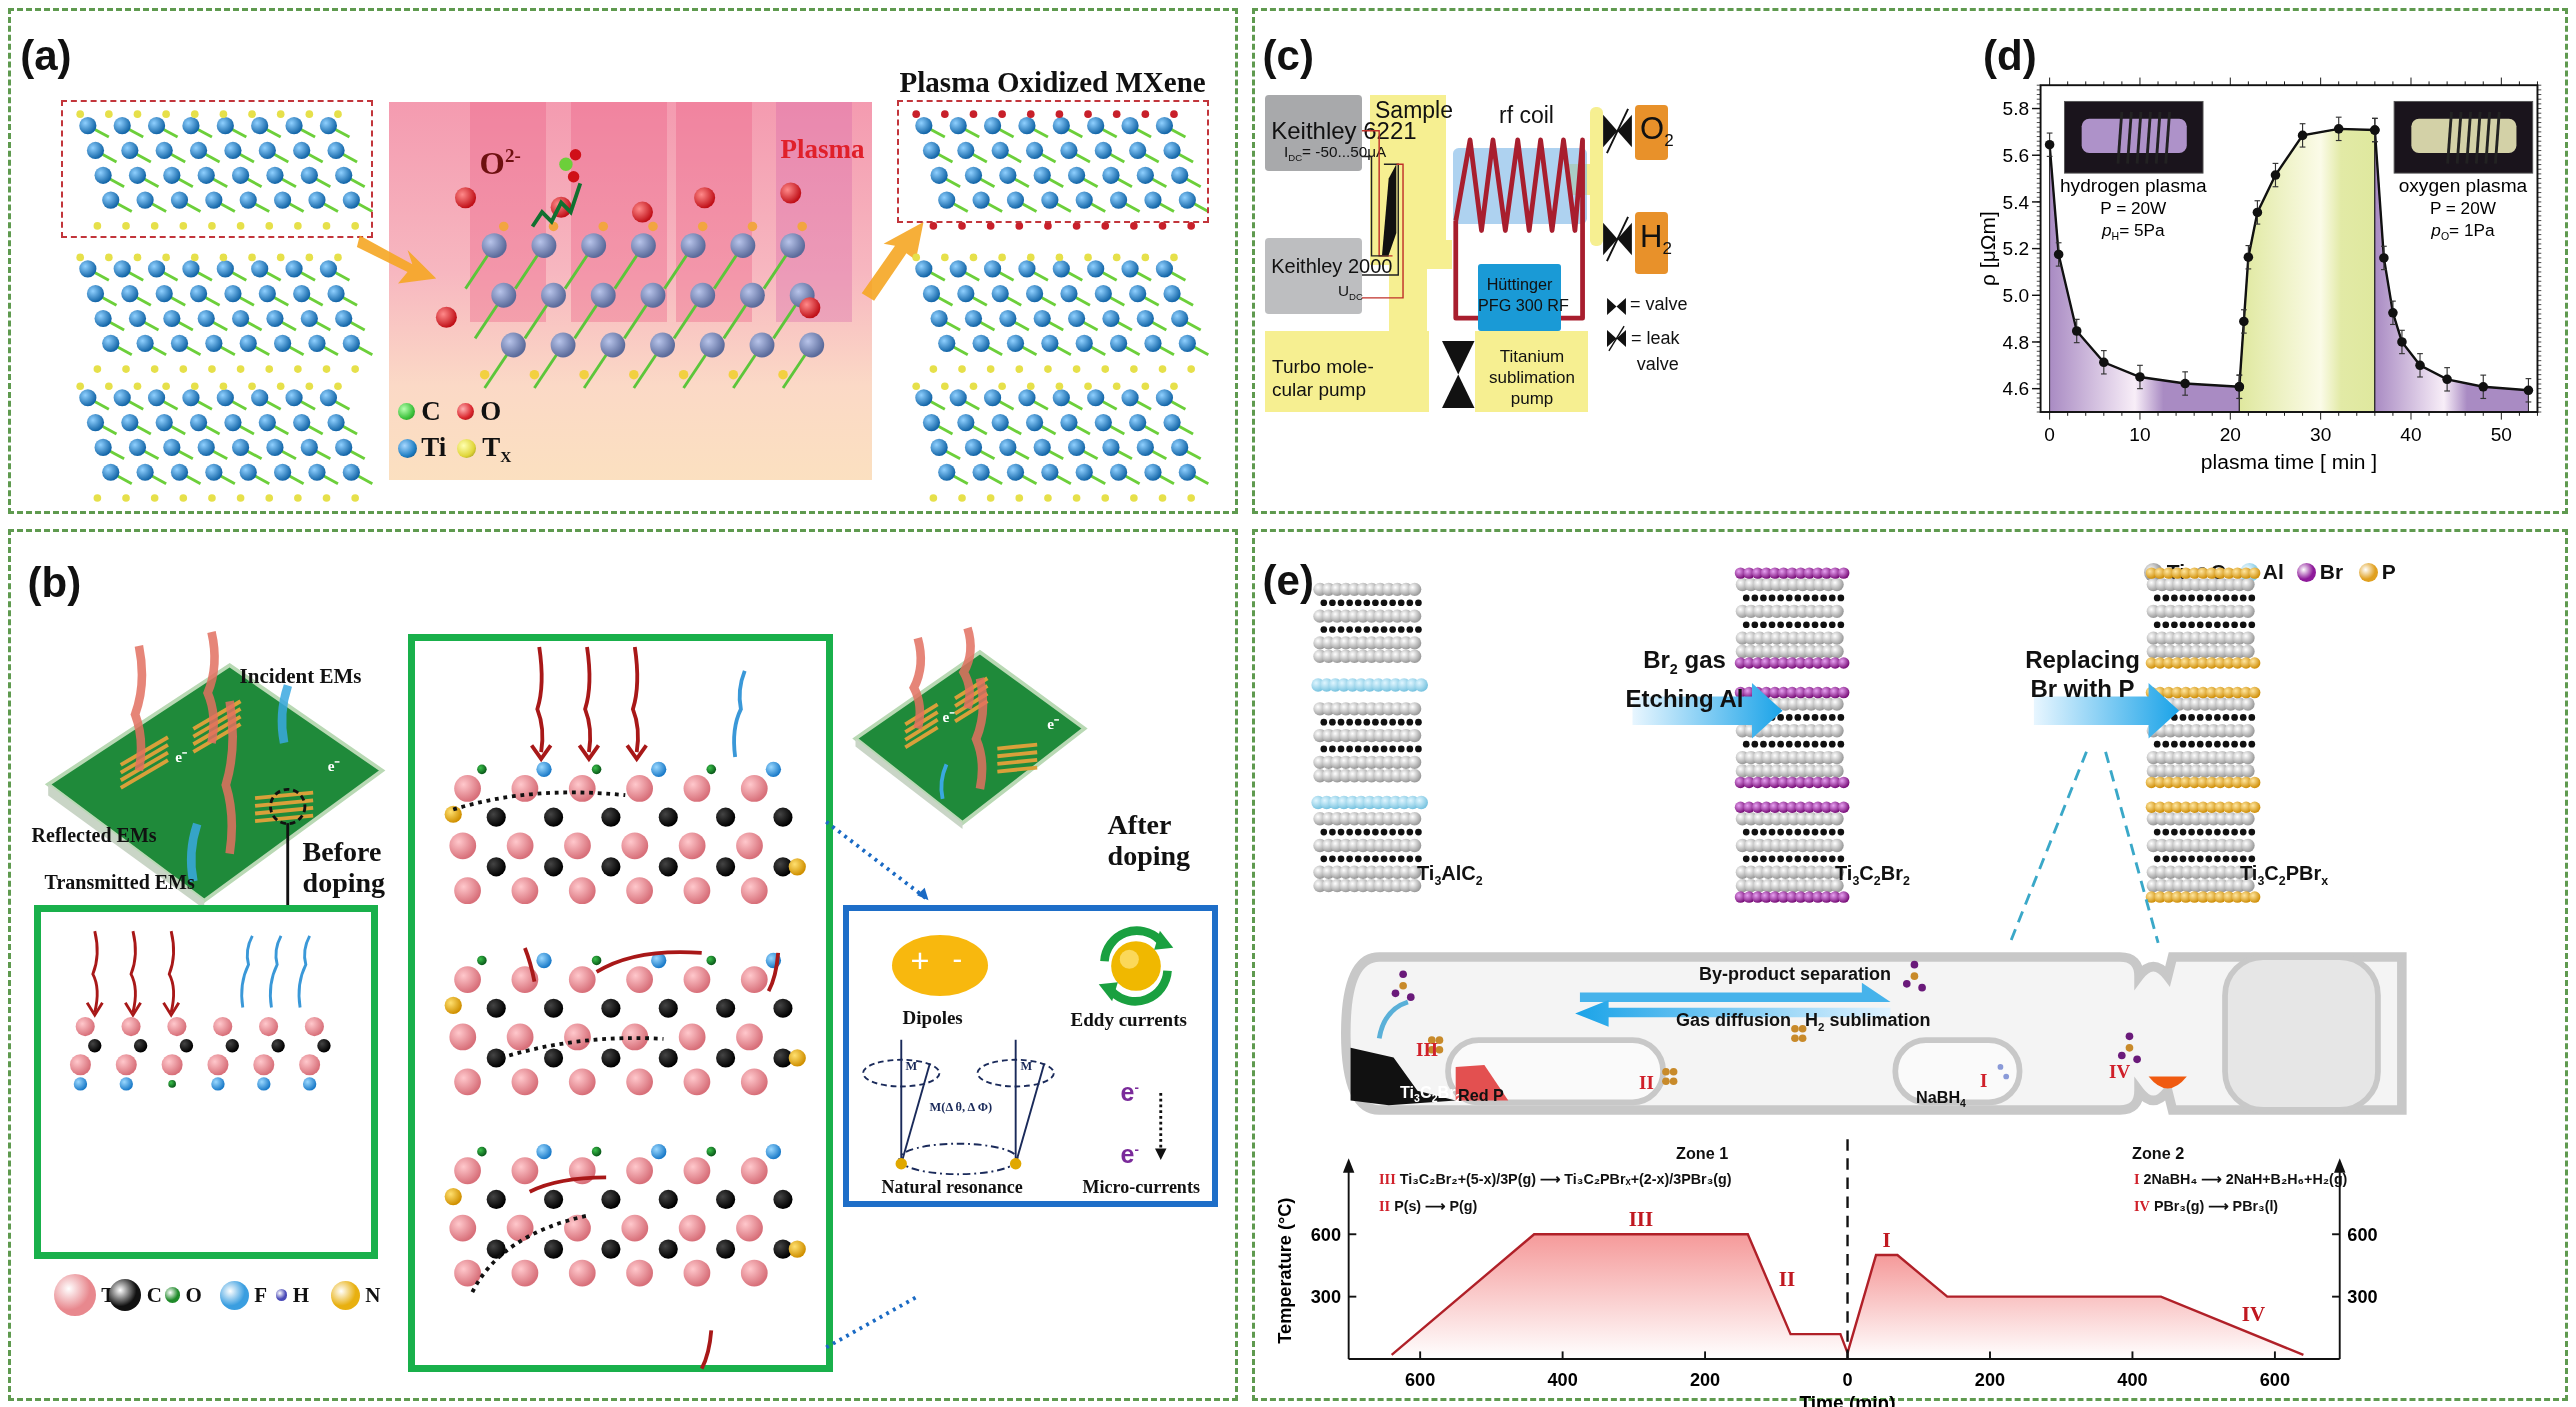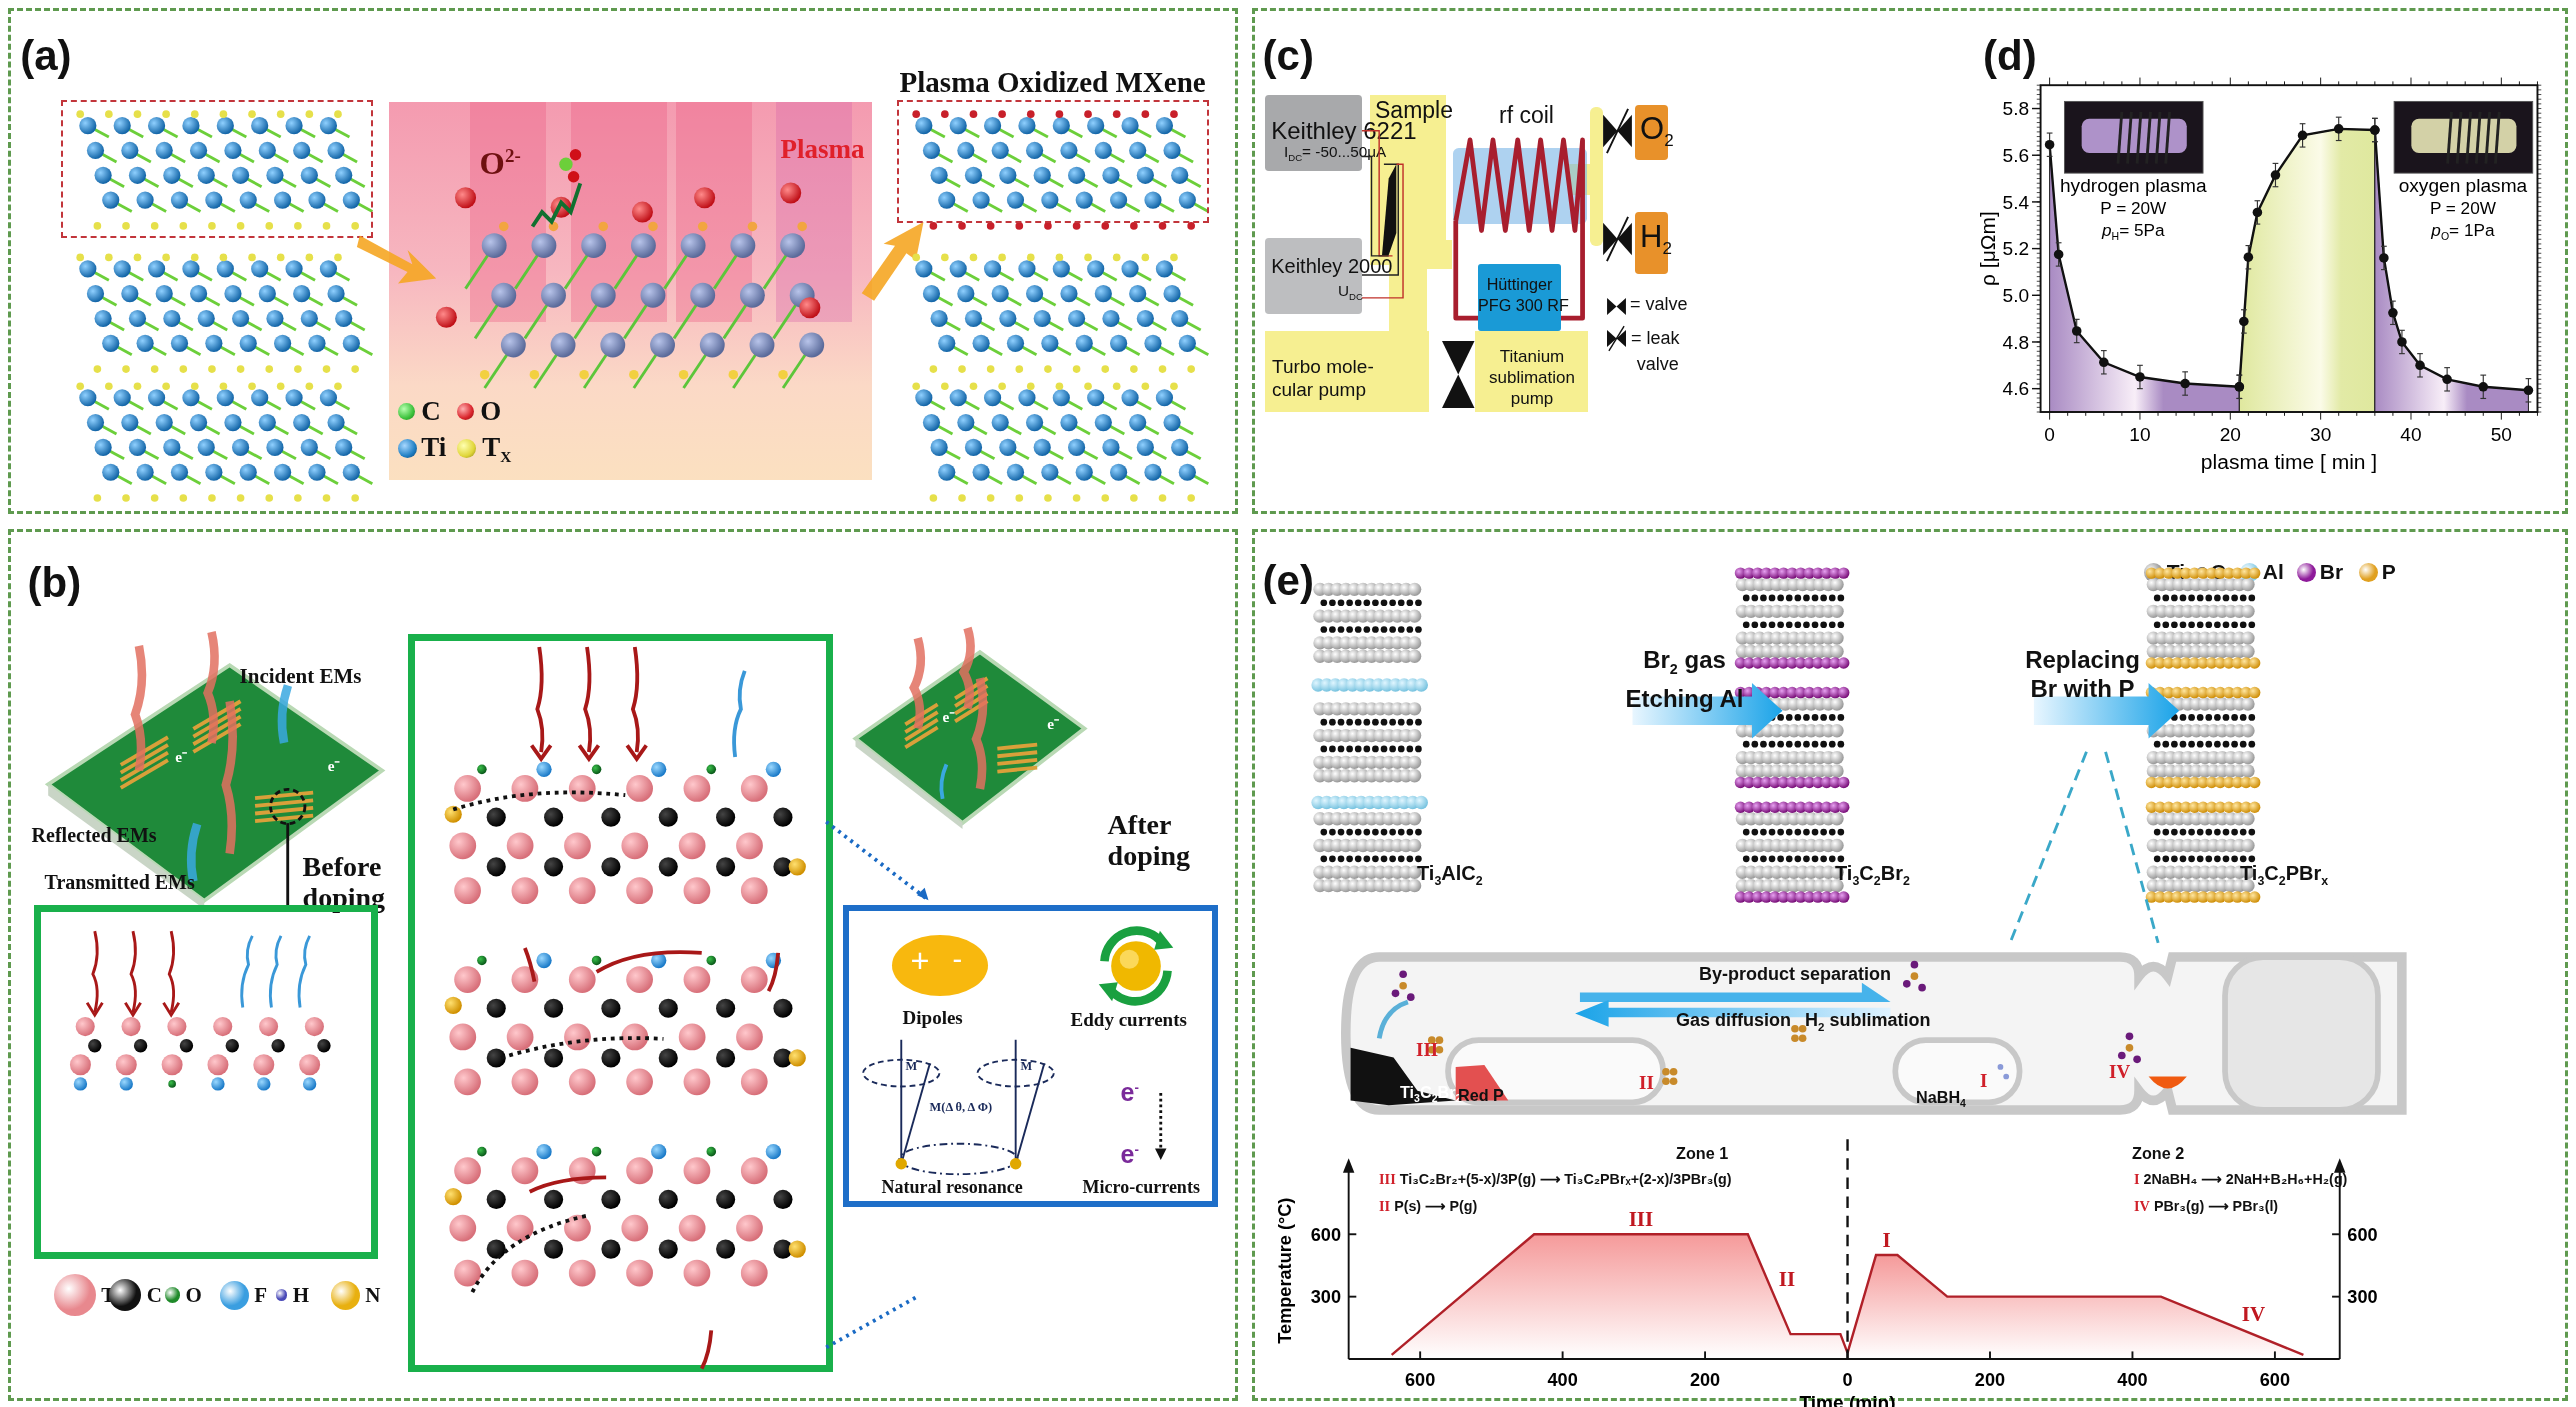--- a/index.html
+++ b/index.html
@@ -1135,21 +1135,21 @@
       <path d="M171,261 q-6,-30 4,-60" fill="none" stroke="#3aa8e0" stroke-width="9" opacity="0.85"></path>
       <path d="M266,116 q-6,-30 4,-60" fill="none" stroke="#3aa8e0" stroke-width="9" opacity="0.85"></path>
       <circle cx="269.8" cy="182.7" r="18" fill="none" stroke="#111" stroke-width="3" stroke-dasharray="6,4"></circle>
       <line x1="269.8" y1="200.1" x2="269.8" y2="287.1" stroke="#111" stroke-width="3"></line>
       <text x="152" y="136.29999999999998" font-size="16" fill="#fff" font-weight="bold" font-family="Liberation Serif, serif">e⁻</text>
       <text x="311.59999999999997" y="145" font-size="16" fill="#fff" font-weight="bold" font-family="Liberation Serif, serif">e⁻</text>
     </svg>
   <div class="txt serif" style="left:229px;top:132px;font-size:21px;font-weight:bold;">Incident EMs</div>
   <div class="txt serif" style="left:21px;top:292px;font-size:20px;font-weight:bold;text-align:right;">Reflected EMs</div>
   <div class="txt serif" style="left:34px;top:339px;font-size:20px;font-weight:bold;">Transmitted EMs</div>
-  <div class="txt serif" style="left:292px;top:304px;font-size:28px;font-weight:bold;line-height:31px;margin-top:15px;">
+  <div class="txt serif" style="left:292px;top:304px;font-size:28px;font-weight:bold;line-height:31px;">
     <div>Before</div>
     <div>doping</div>
   </div>
 
   <div class="abs" style="left:23px;top:373px;width:344px;height:354px;border:7.6px solid #19b04b;box-sizing:border-box;"></div>
   <svg id="insetBefore" style="left:31px;top:380px;" width="329" height="191" viewBox="0 0 344 200">
       <path d="M55,20 q6,25 -2,45 q8,15 2,40" fill="none" stroke="#a81818" stroke-width="3"></path>
       <polyline points="47,95 55,108 63,95" fill="none" stroke="#a81818" stroke-width="3"></polyline>
       <path d="M210,100 q-4,-25 6,-45 q-4,-15 4,-30" fill="none" stroke="#3a98d8" stroke-width="3"></path>
       <path d="M95,20 q6,25 -2,45 q8,15 2,40" fill="none" stroke="#a81818" stroke-width="3"></path>

